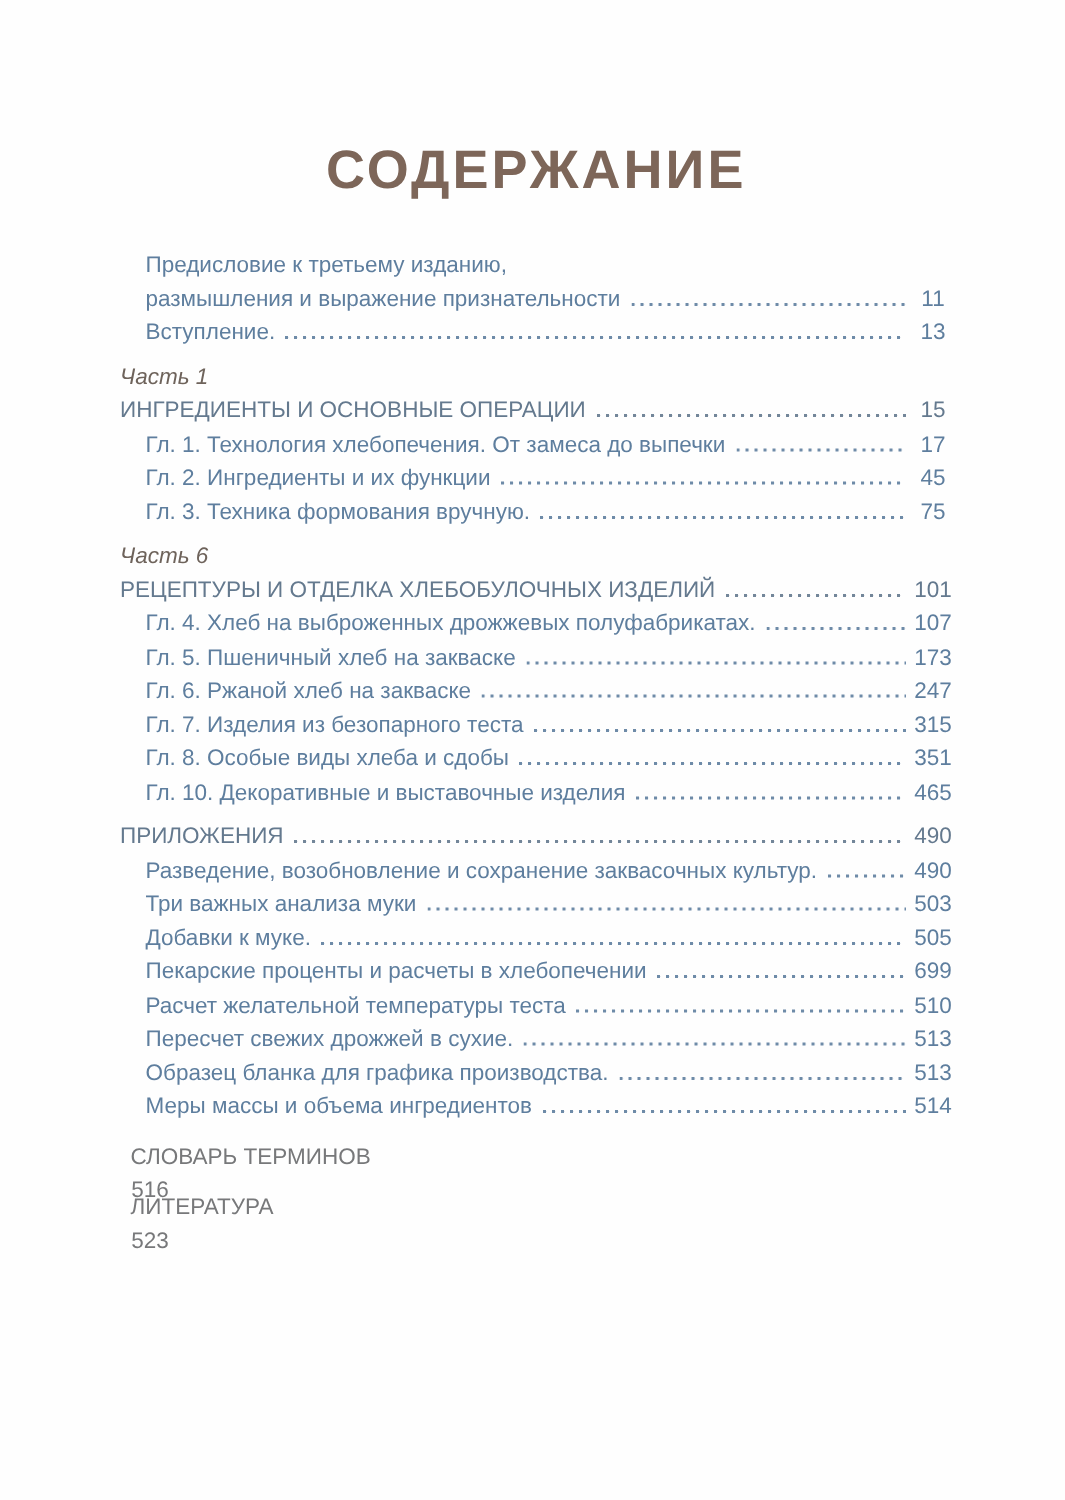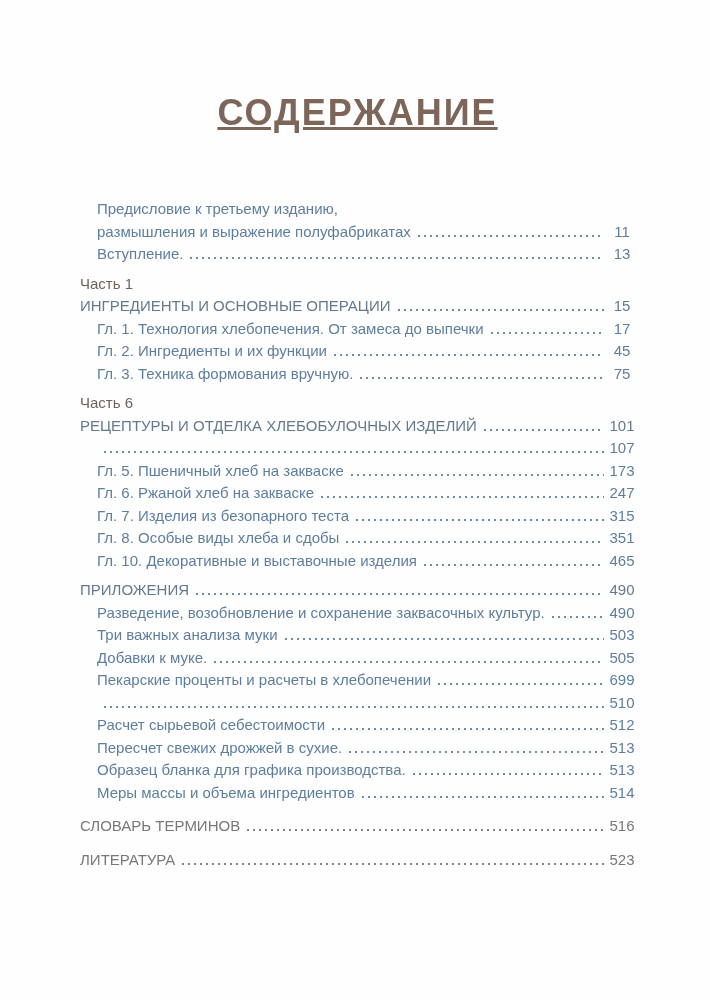--- a/index.html
+++ b/index.html
@@ -20,22 +20,21 @@
     background: var(--paper);
     padding: 92px 75px 0 80px;
     overflow: hidden;
   }
   .title {
     text-align: center;
     font-size: 36px;
     font-weight: 700;
     letter-spacing: 2px;
     color: var(--title);
-    margin-bottom: 64px;
-    text-decoration: underline;
+    margin-bottom: 32px;
   }
   .toc-list { width: 100%; }
   .toc-row {
     display: flex;
     align-items: baseline;
     height: 22.5px;
     font-size: 15px;
     line-height: 22.5px;
     white-space: nowrap;
   }
@@ -49,38 +48,38 @@
     background-repeat: repeat-x;
     background-position: left bottom;
     opacity: 0.9;
   }
   .toc-row .page-num {
     flex: 0 0 auto;
     min-width: 26px;
     text-align: center;
   }
   .t-entry   { color: var(--entry); padding-left: 17px; }
-  .t-part    { color: var(--part); margin-top: 7px; }
+  .t-part    { color: var(--part); margin-top: 7px; font-style: italic; }
   .t-section { color: var(--section); }
-  .t-muted   { color: var(--muted); margin-top: 11px; }
+  .t-muted   { color: var(--muted); margin-top: 11px; flex-direction: column; }
   .gap       { margin-top: 7px; }
 </style>
 </head>
 <body>
 
 <div class="page">
   <h1 class="title">СОДЕРЖАНИЕ</h1>
   <div class="toc-list">
   <div class="toc-row t-entry">
     <span class="label">Предисловие к третьему изданию,</span>
 
   </div>
 
   <div class="toc-row t-entry">
-    <span class="label">размышления и выражение полуфабрикатах</span>
+    <span class="label">размышления и выражение признательности</span>
     <span class="dots"></span>
     <span class="page-num">11</span>
   </div>
 
   <div class="toc-row t-entry">
     <span class="label">Вступление.</span>
     <span class="dots"></span>
     <span class="page-num">13</span>
   </div>
 
@@ -118,20 +117,21 @@
 
   </div>
 
   <div class="toc-row t-section">
     <span class="label">РЕЦЕПТУРЫ И ОТДЕЛКА ХЛЕБОБУЛОЧНЫХ ИЗДЕЛИЙ</span>
     <span class="dots"></span>
     <span class="page-num">101</span>
   </div>
 
   <div class="toc-row t-entry">
+    <span class="label">Гл. 4. Хлеб на выброженных дрожжевых полуфабрикатах.</span>
     <span class="dots"></span>
     <span class="page-num">107</span>
   </div>
 
   <div class="toc-row t-entry">
     <span class="label">Гл. 5. Пшеничный хлеб на закваске</span>
     <span class="dots"></span>
     <span class="page-num">173</span>
   </div>
 
@@ -184,29 +184,25 @@
     <span class="page-num">505</span>
   </div>
 
   <div class="toc-row t-entry">
     <span class="label">Пекарские проценты и расчеты в хлебопечении</span>
     <span class="dots"></span>
     <span class="page-num">699</span>
   </div>
 
   <div class="toc-row t-entry">
+    <span class="label">Расчет желательной температуры теста</span>
     <span class="dots"></span>
     <span class="page-num">510</span>
   </div>
 
-  <div class="toc-row t-entry">
-    <span class="label">Расчет сырьевой себестоимости</span>
-    <span class="dots"></span>
-    <span class="page-num">512</span>
-  </div>
 
   <div class="toc-row t-entry">
     <span class="label">Пересчет свежих дрожжей в сухие.</span>
     <span class="dots"></span>
     <span class="page-num">513</span>
   </div>
 
   <div class="toc-row t-entry">
     <span class="label">Образец бланка для графика производства.</span>
     <span class="dots"></span>

